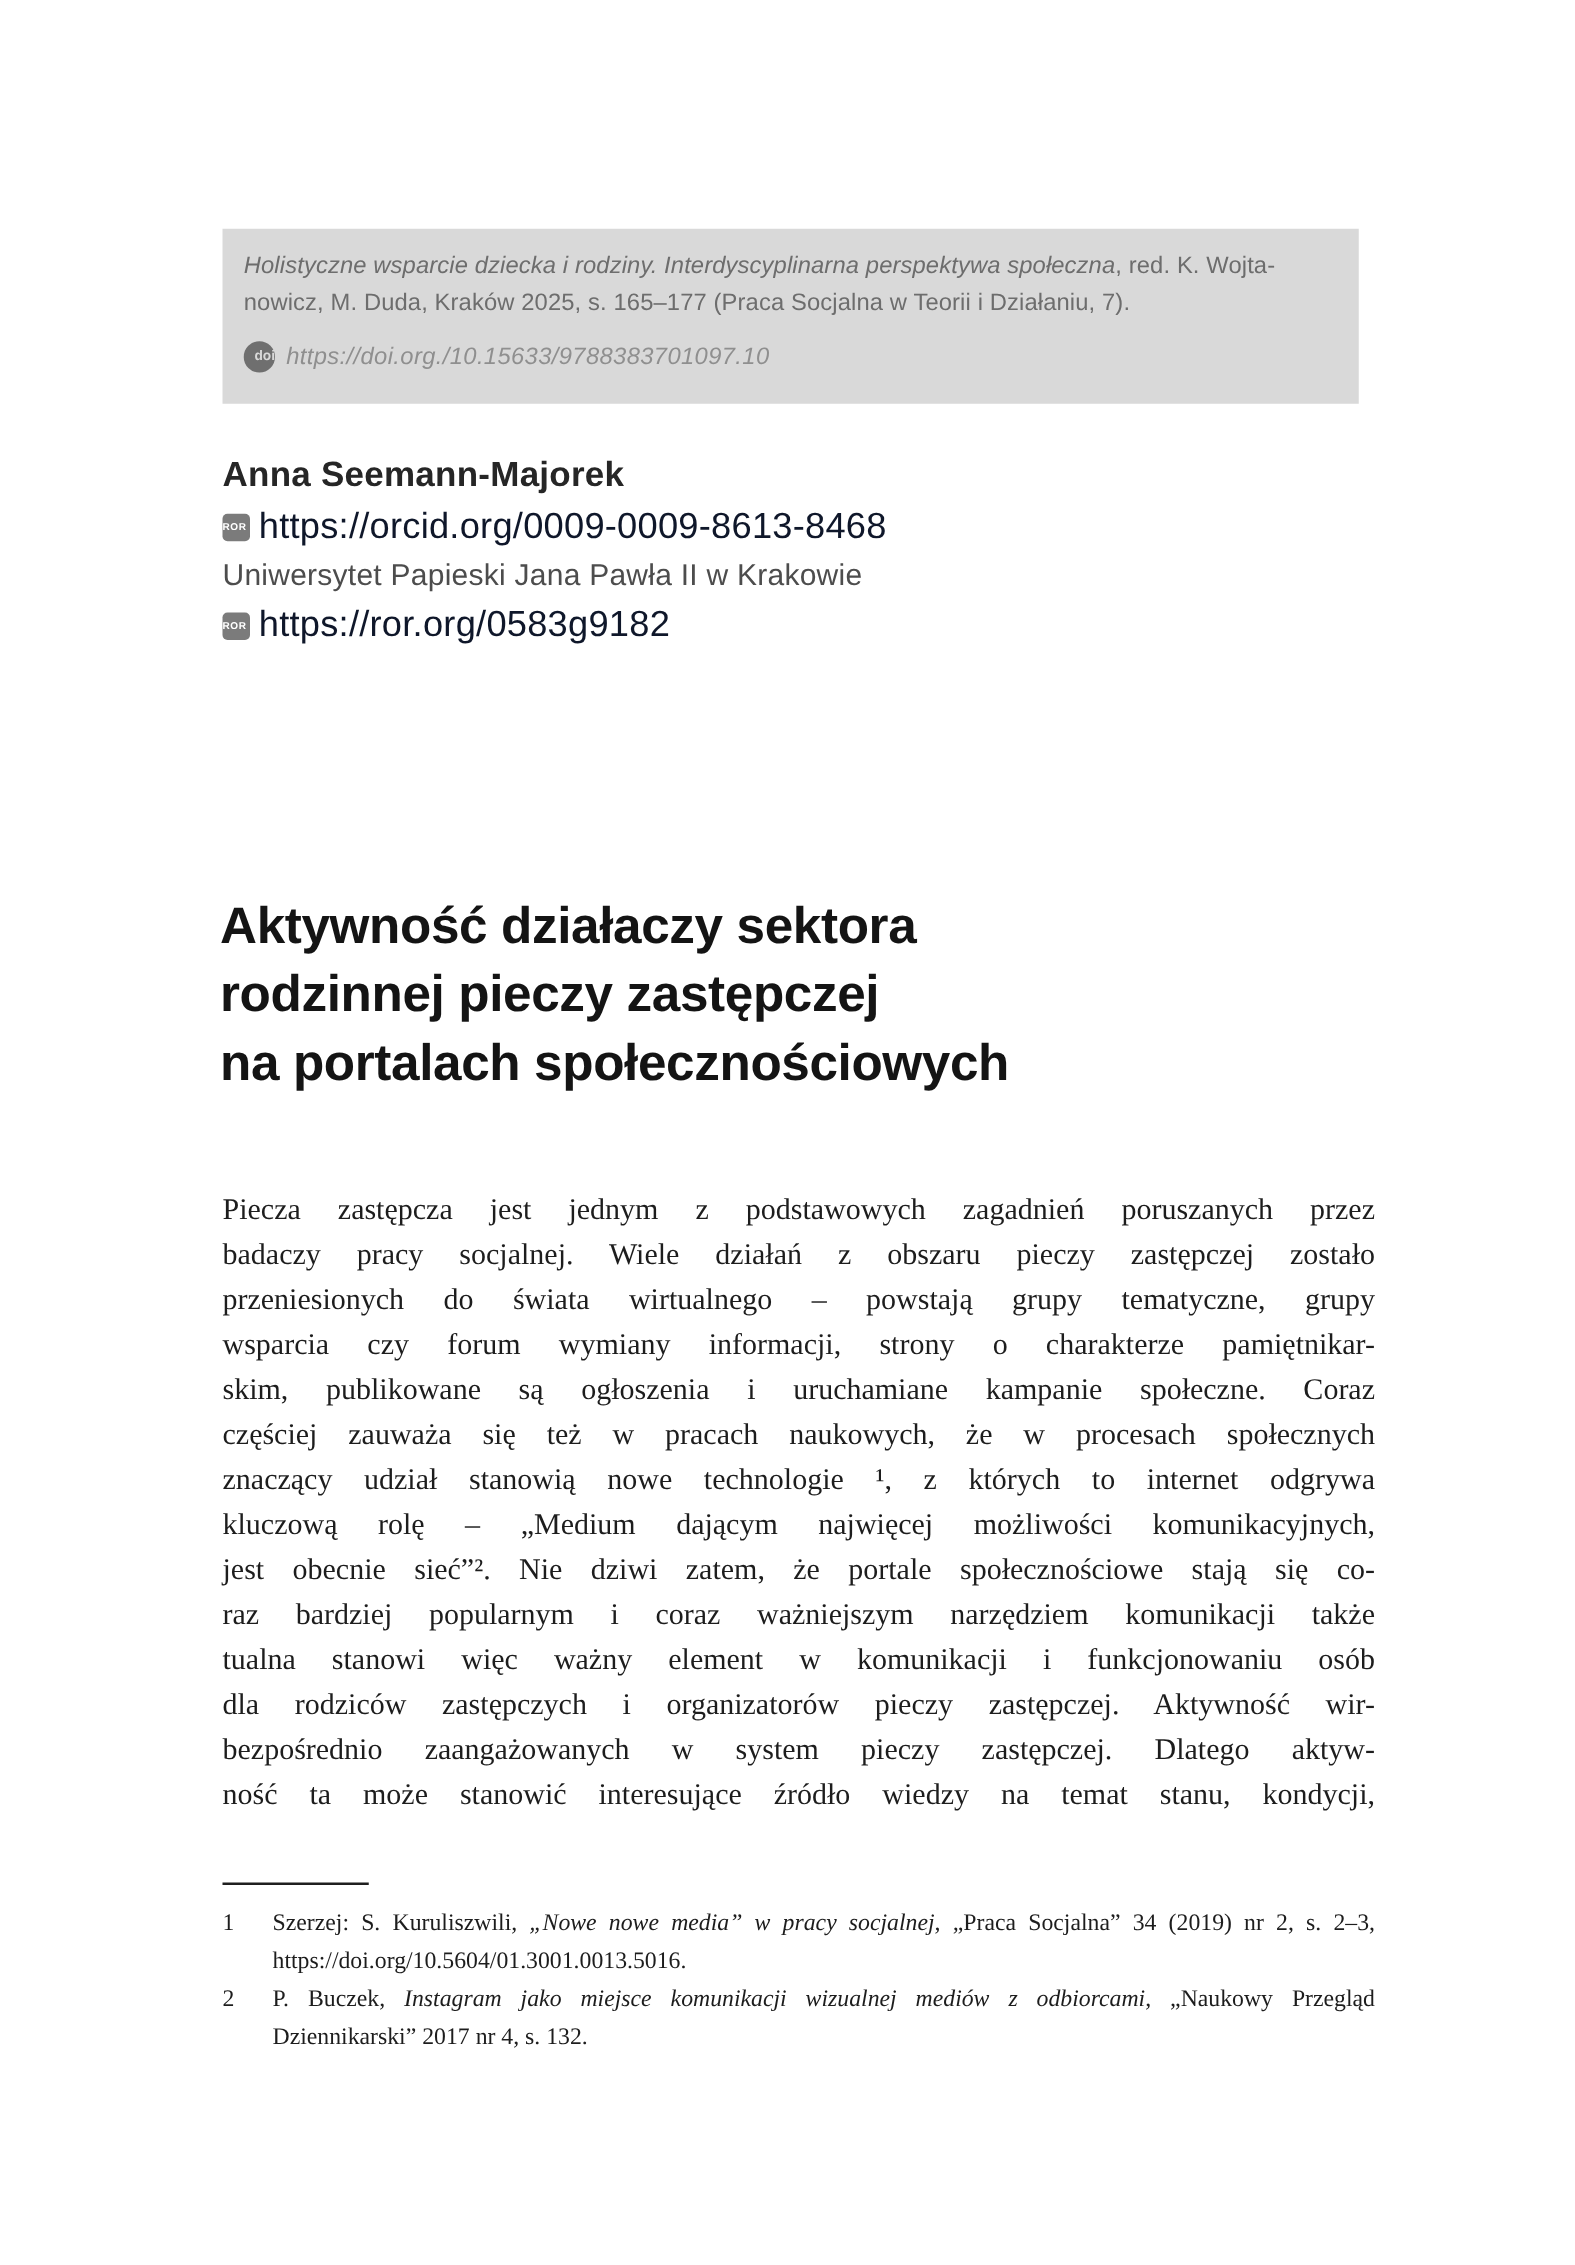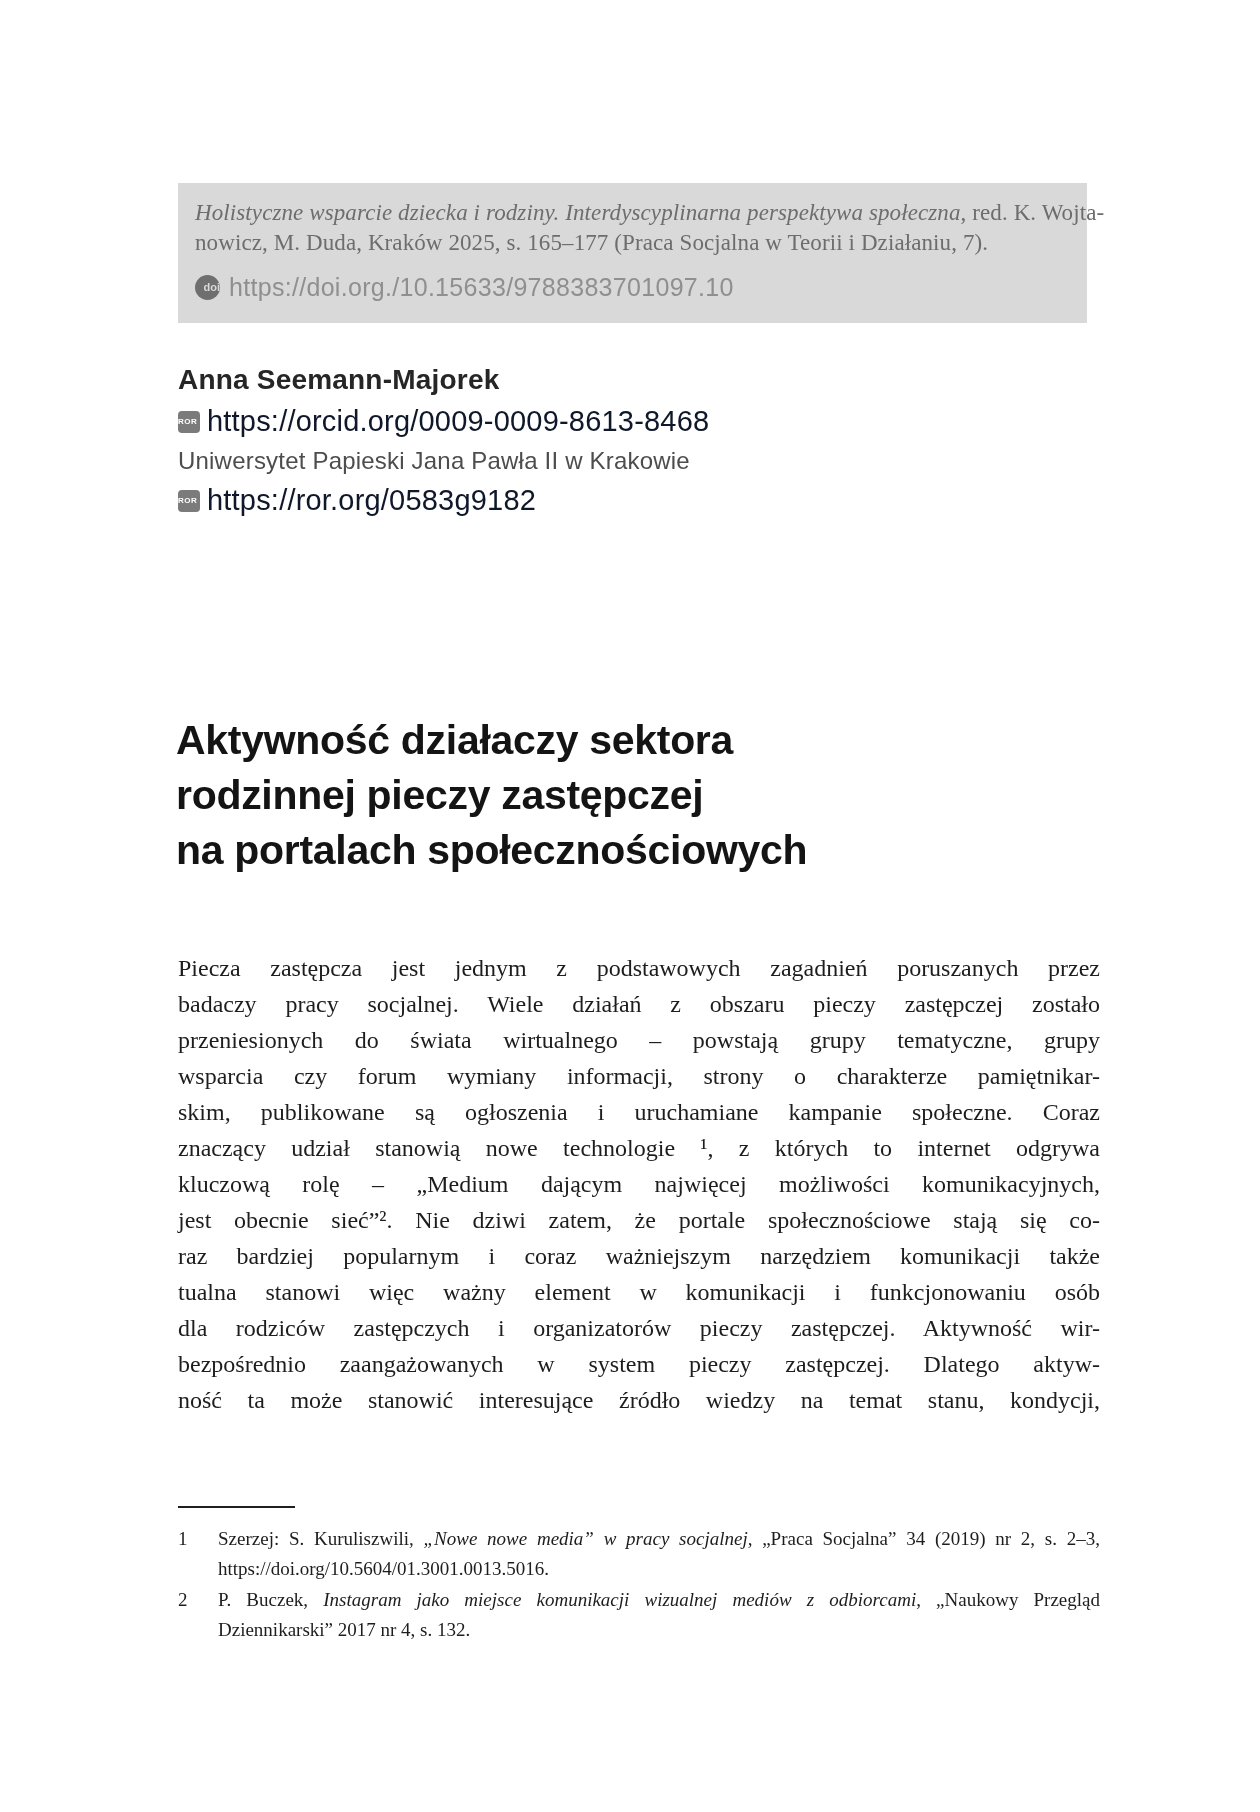--- a/index.html
+++ b/index.html
@@ -22,25 +22,24 @@
     left: 178px;
     top: 183px;
     width: 909px;
     height: 140px;
     background: #d9d9d9;
     box-sizing: border-box;
     padding: 15px 17px 0 17px;
     color: #6d6d6d;
   }
   .cit-line {
-    font-size: 23px;
+    font-size: 19px;
     line-height: 30px;
     white-space: nowrap;
     letter-spacing: 0.1px;
-    font-family: Liberation Serif, serif;
   }
   .cit-italic { font-style: italic; }
   .doi-row {
     margin-top: 15px;
     display: flex;
     align-items: center;
     gap: 9px;
   }
   .doi-icon {
     width: 25px;
@@ -48,24 +47,25 @@
     border-radius: 50%;
     background: #6f6f6f;
     color: #d9d9d9;
     font-size: 11px;
     font-weight: bold;
     text-align: right;
     line-height: 25px;
     flex: 0 0 auto;
   }
   .doi-url {
-    font-size: 25px;
+    font-size: 19px;
     color: #8f8f8f;
     text-decoration: none;
     letter-spacing: 0.3px;
+    font-style: italic;
   }
 
   
   .author-block {
     position: absolute;
     left: 178px;
     top: 364px;
     width: 760px;
   }
   .author-name {
@@ -198,20 +198,21 @@
   <h1 class="article-title"><span>Aktywność działaczy sektora</span><br>
     <span>rodzinnej pieczy zastępczej</span><br>
     <span>na portalach społecznościowych</span></h1>
 
   <div class="body-text">
     <div class="body-line">Piecza zastępcza jest jednym z podstawowych zagadnień poruszanych przez</div>
     <div class="body-line">badaczy pracy socjalnej. Wiele działań z obszaru pieczy zastępczej zostało</div>
     <div class="body-line">przeniesionych do świata wirtualnego – powstają grupy tematyczne, grupy</div>
     <div class="body-line">wsparcia czy forum wymiany informacji, strony o charakterze pamiętnikar-</div>
     <div class="body-line">skim, publikowane są ogłoszenia i uruchamiane kampanie społeczne. Coraz</div>
+    <div class="body-line">częściej zauważa się też w pracach naukowych, że w procesach społecznych</div>
     <div class="body-line">znaczący udział stanowią nowe technologie ¹, z których to internet odgrywa</div>
     <div class="body-line">kluczową rolę – „Medium dającym najwięcej możliwości komunikacyjnych,</div>
     <div class="body-line">jest obecnie sieć”². Nie dziwi zatem, że portale społecznościowe stają się co-</div>
     <div class="body-line">raz bardziej popularnym i coraz ważniejszym narzędziem komunikacji także</div>
     <div class="body-line">tualna stanowi więc ważny element w komunikacji i funkcjonowaniu osób</div>
     <div class="body-line">dla rodziców zastępczych i organizatorów pieczy zastępczej. Aktywność wir-</div>
     <div class="body-line">bezpośrednio zaangażowanych w system pieczy zastępczej. Dlatego aktyw-</div>
     <div class="body-line">ność ta może stanowić interesujące źródło wiedzy na temat stanu, kondycji,</div>
   </div>
 

